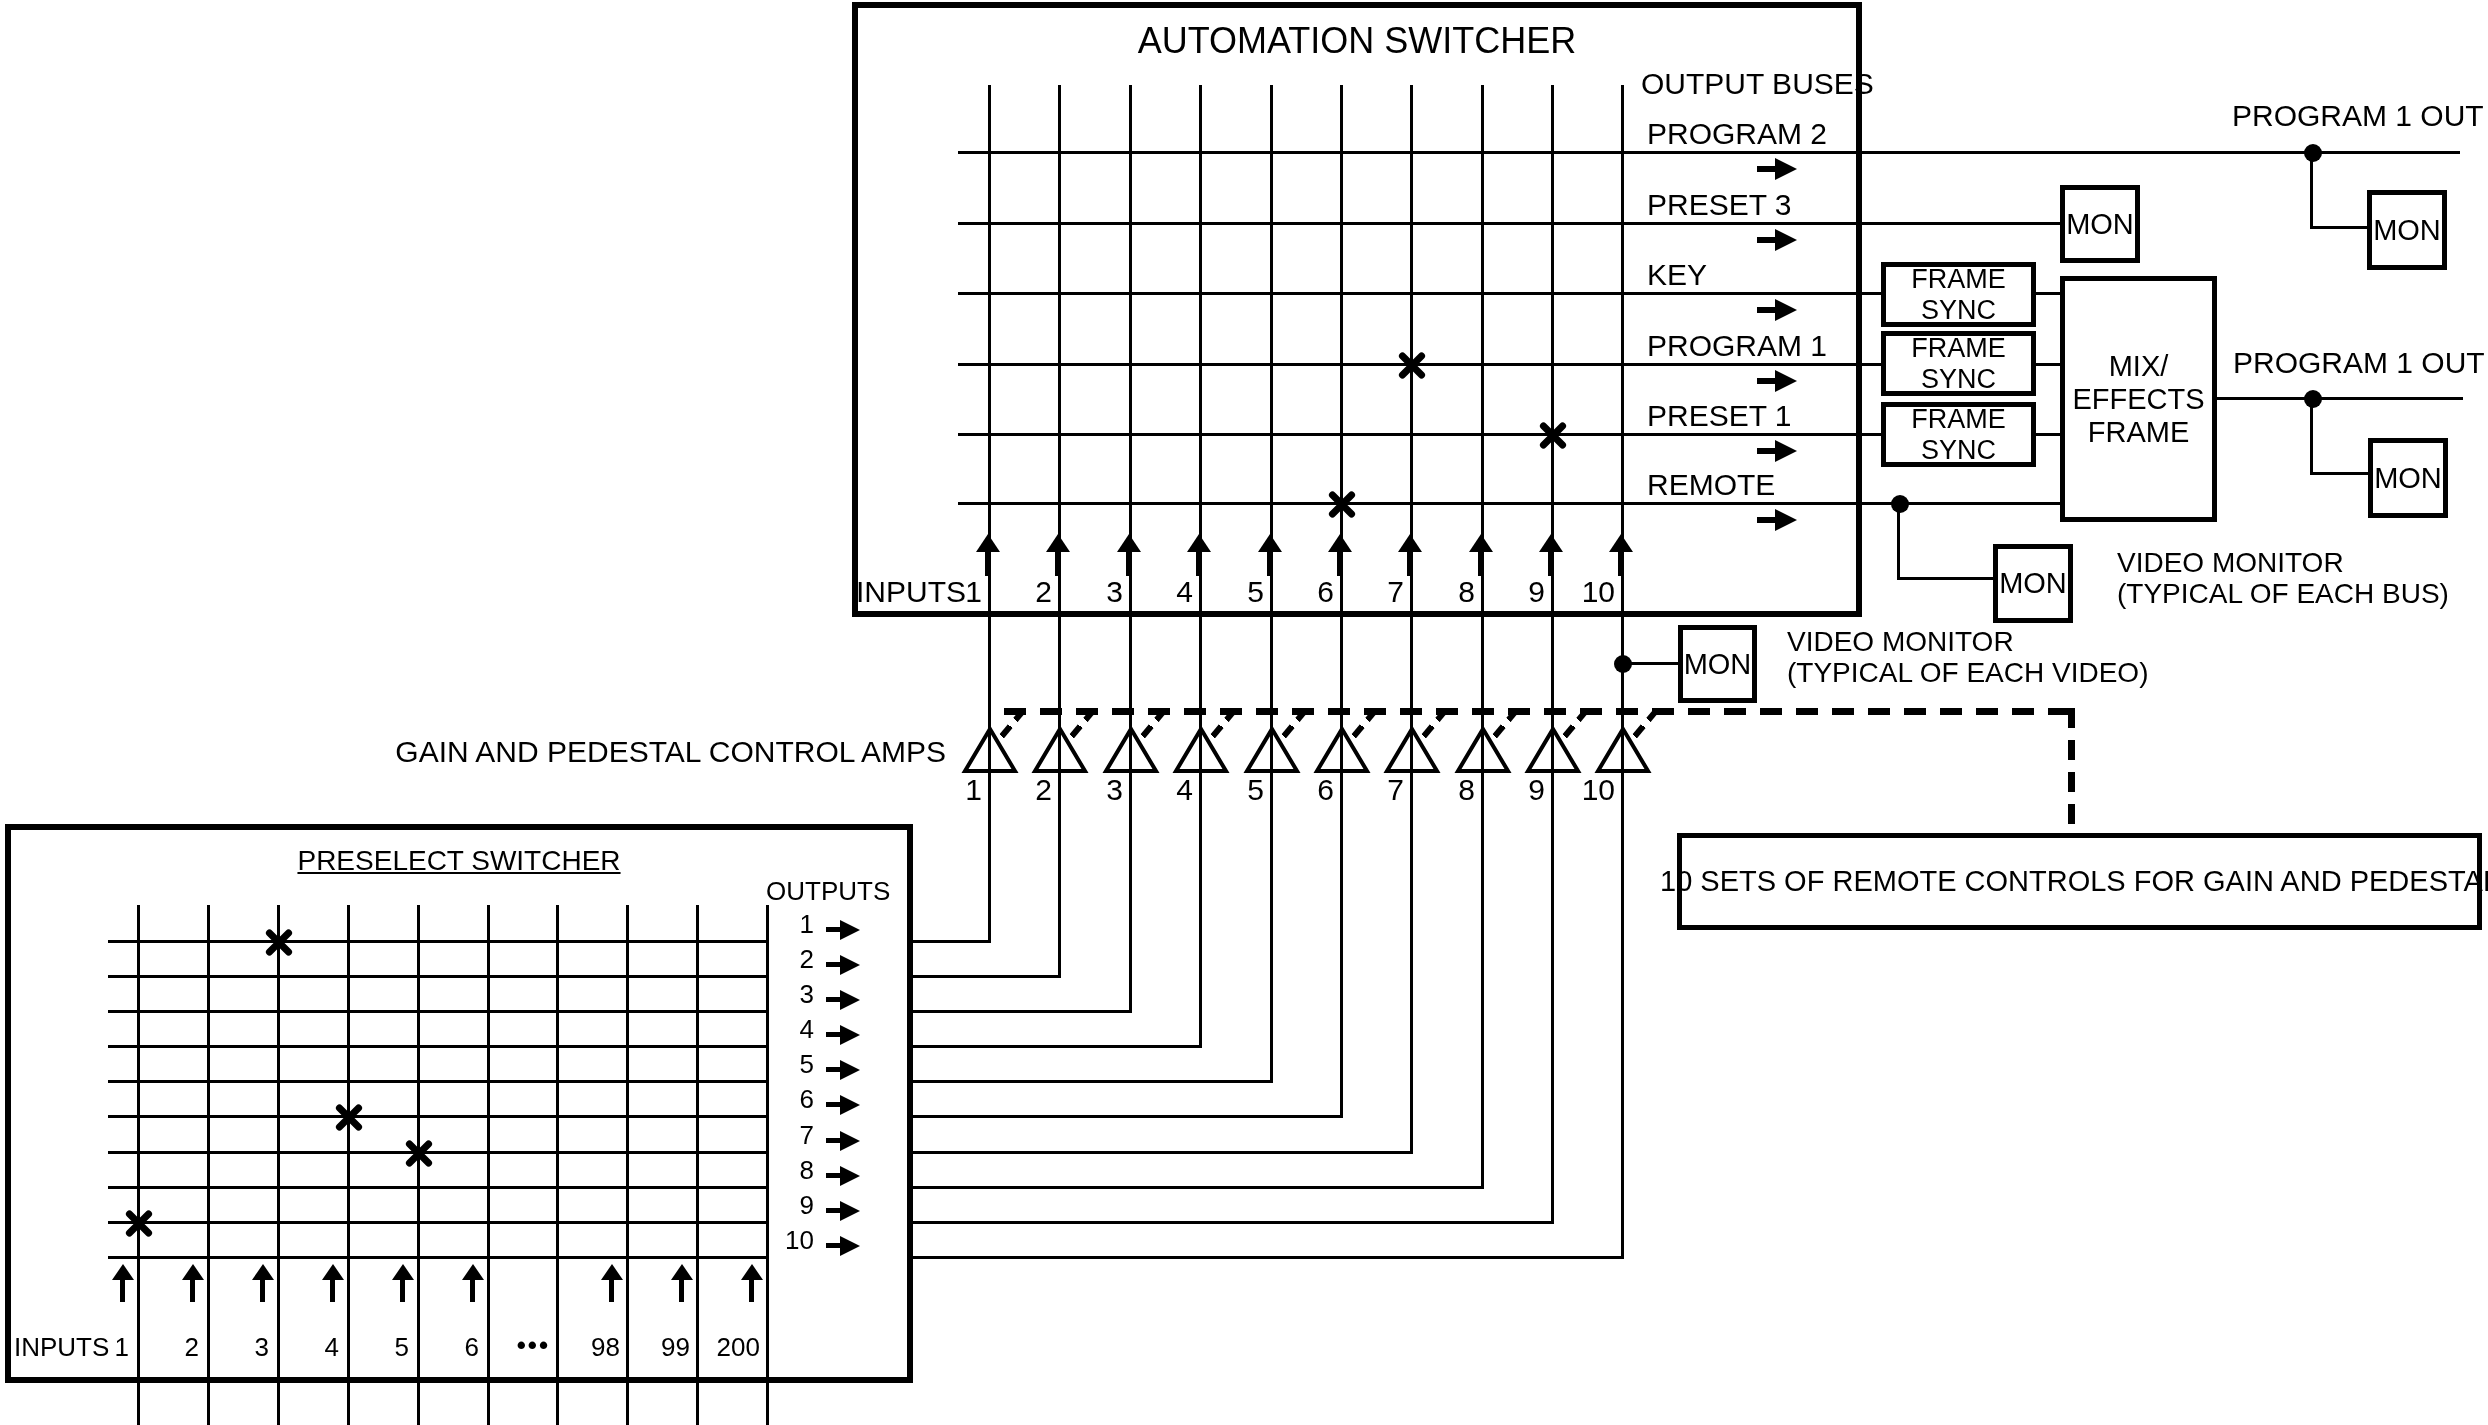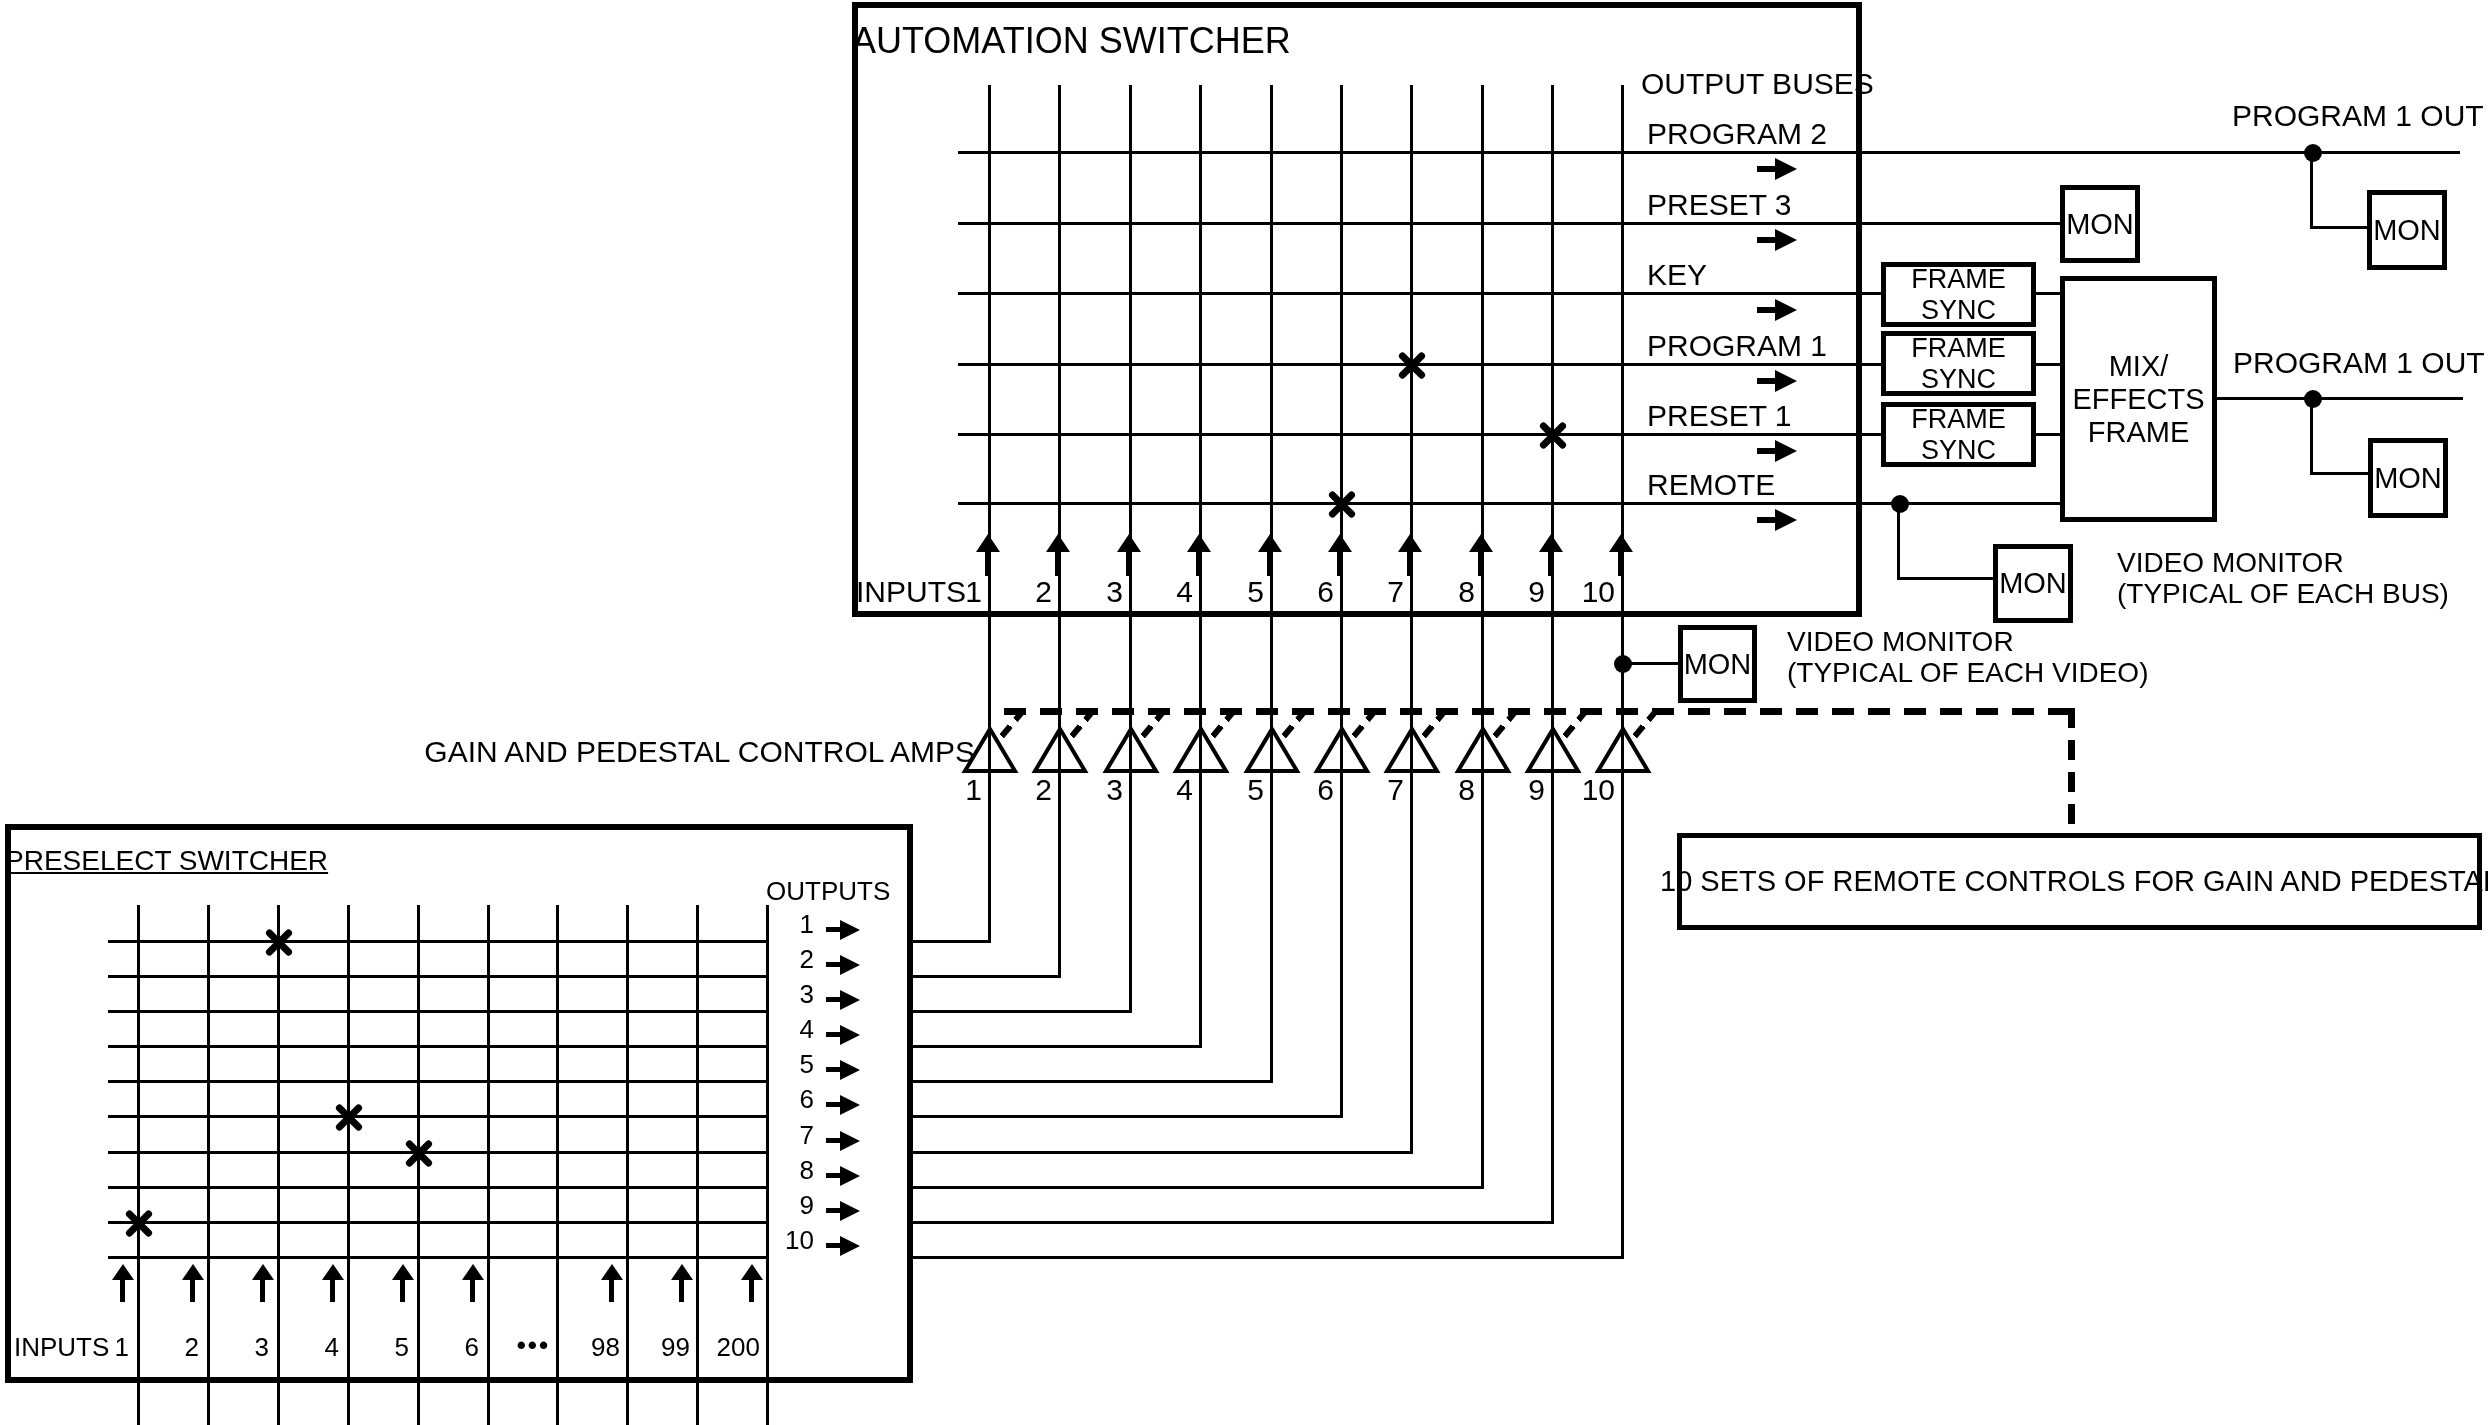--- a/index.html
+++ b/index.html
@@ -7,21 +7,21 @@
     font-family:"Liberation Sans",sans-serif;color:#000;overflow:hidden;}
   .box{position:absolute;border:6px solid #000;box-sizing:border-box;background:transparent;}
   .box.thin{border-width:5px;}
   .hline{position:absolute;height:3px;background:#000;}
   .vline{position:absolute;width:3px;background:#000;}
   .lbl{position:absolute;font-size:30px;line-height:1.05;white-space:nowrap;}
   .lbl.small{font-size:26px;}
   .lbl.title{font-size:36px;}
   .lbl.pretitle{font-size:28px;text-decoration:underline;}
   .lbl.right{text-align:right;}
-  .lbl.center{}
+  .lbl.center{text-align:center;}
   .monbox{position:absolute;border:5px solid #000;box-sizing:border-box;
     display:flex;align-items:center;justify-content:center;font-size:29px;}
   .fsbox{position:absolute;border:5px solid #000;box-sizing:border-box;
     display:flex;flex-direction:column;align-items:center;justify-content:center;
     font-size:27px;line-height:31px;text-align:center;}
   .dot{position:absolute;width:18px;height:18px;border-radius:50%;background:#000;}
   .xmark{position:absolute;width:34px;height:34px;}
   .xmark::before,.xmark::after{content:"";position:absolute;left:0;top:14px;width:34px;height:7px;
     background:#000;border-radius:4px;}
   .xmark::before{transform:rotate(45deg);}
@@ -111,21 +111,21 @@
   <div class="lbl right" style="left:988px;top:576px;width:64px;">2</div>
   <div class="lbl right" style="left:1059px;top:576px;width:64px;">3</div>
   <div class="lbl right" style="left:1129px;top:576px;width:64px;">4</div>
   <div class="lbl right" style="left:1200px;top:576px;width:64px;">5</div>
   <div class="lbl right" style="left:1270px;top:576px;width:64px;">6</div>
   <div class="lbl right" style="left:1340px;top:576px;width:64px;">7</div>
   <div class="lbl right" style="left:1411px;top:576px;width:64px;">8</div>
   <div class="lbl right" style="left:1481px;top:576px;width:64px;">9</div>
   <div class="lbl right" style="left:1551px;top:576px;width:64px;">10</div>
 
-  <div class="lbl right" style="left:397px;top:736px;width:578px;">GAIN AND PEDESTAL CONTROL AMPS</div>
+  <div class="lbl right" style="left:368px;top:736px;width:578px;">GAIN AND PEDESTAL CONTROL AMPS</div>
 
   <svg class="amp" style="left:963px;top:727px;">
       <polygon points="27,2 52,44 2,44" fill="none" stroke="#000" stroke-width="4"></polygon>
     </svg>
   <svg class="amp" style="left:1033px;top:727px;">
       <polygon points="27,2 52,44 2,44" fill="none" stroke="#000" stroke-width="4"></polygon>
     </svg>
   <svg class="amp" style="left:1104px;top:727px;">
       <polygon points="27,2 52,44 2,44" fill="none" stroke="#000" stroke-width="4"></polygon>
     </svg>

